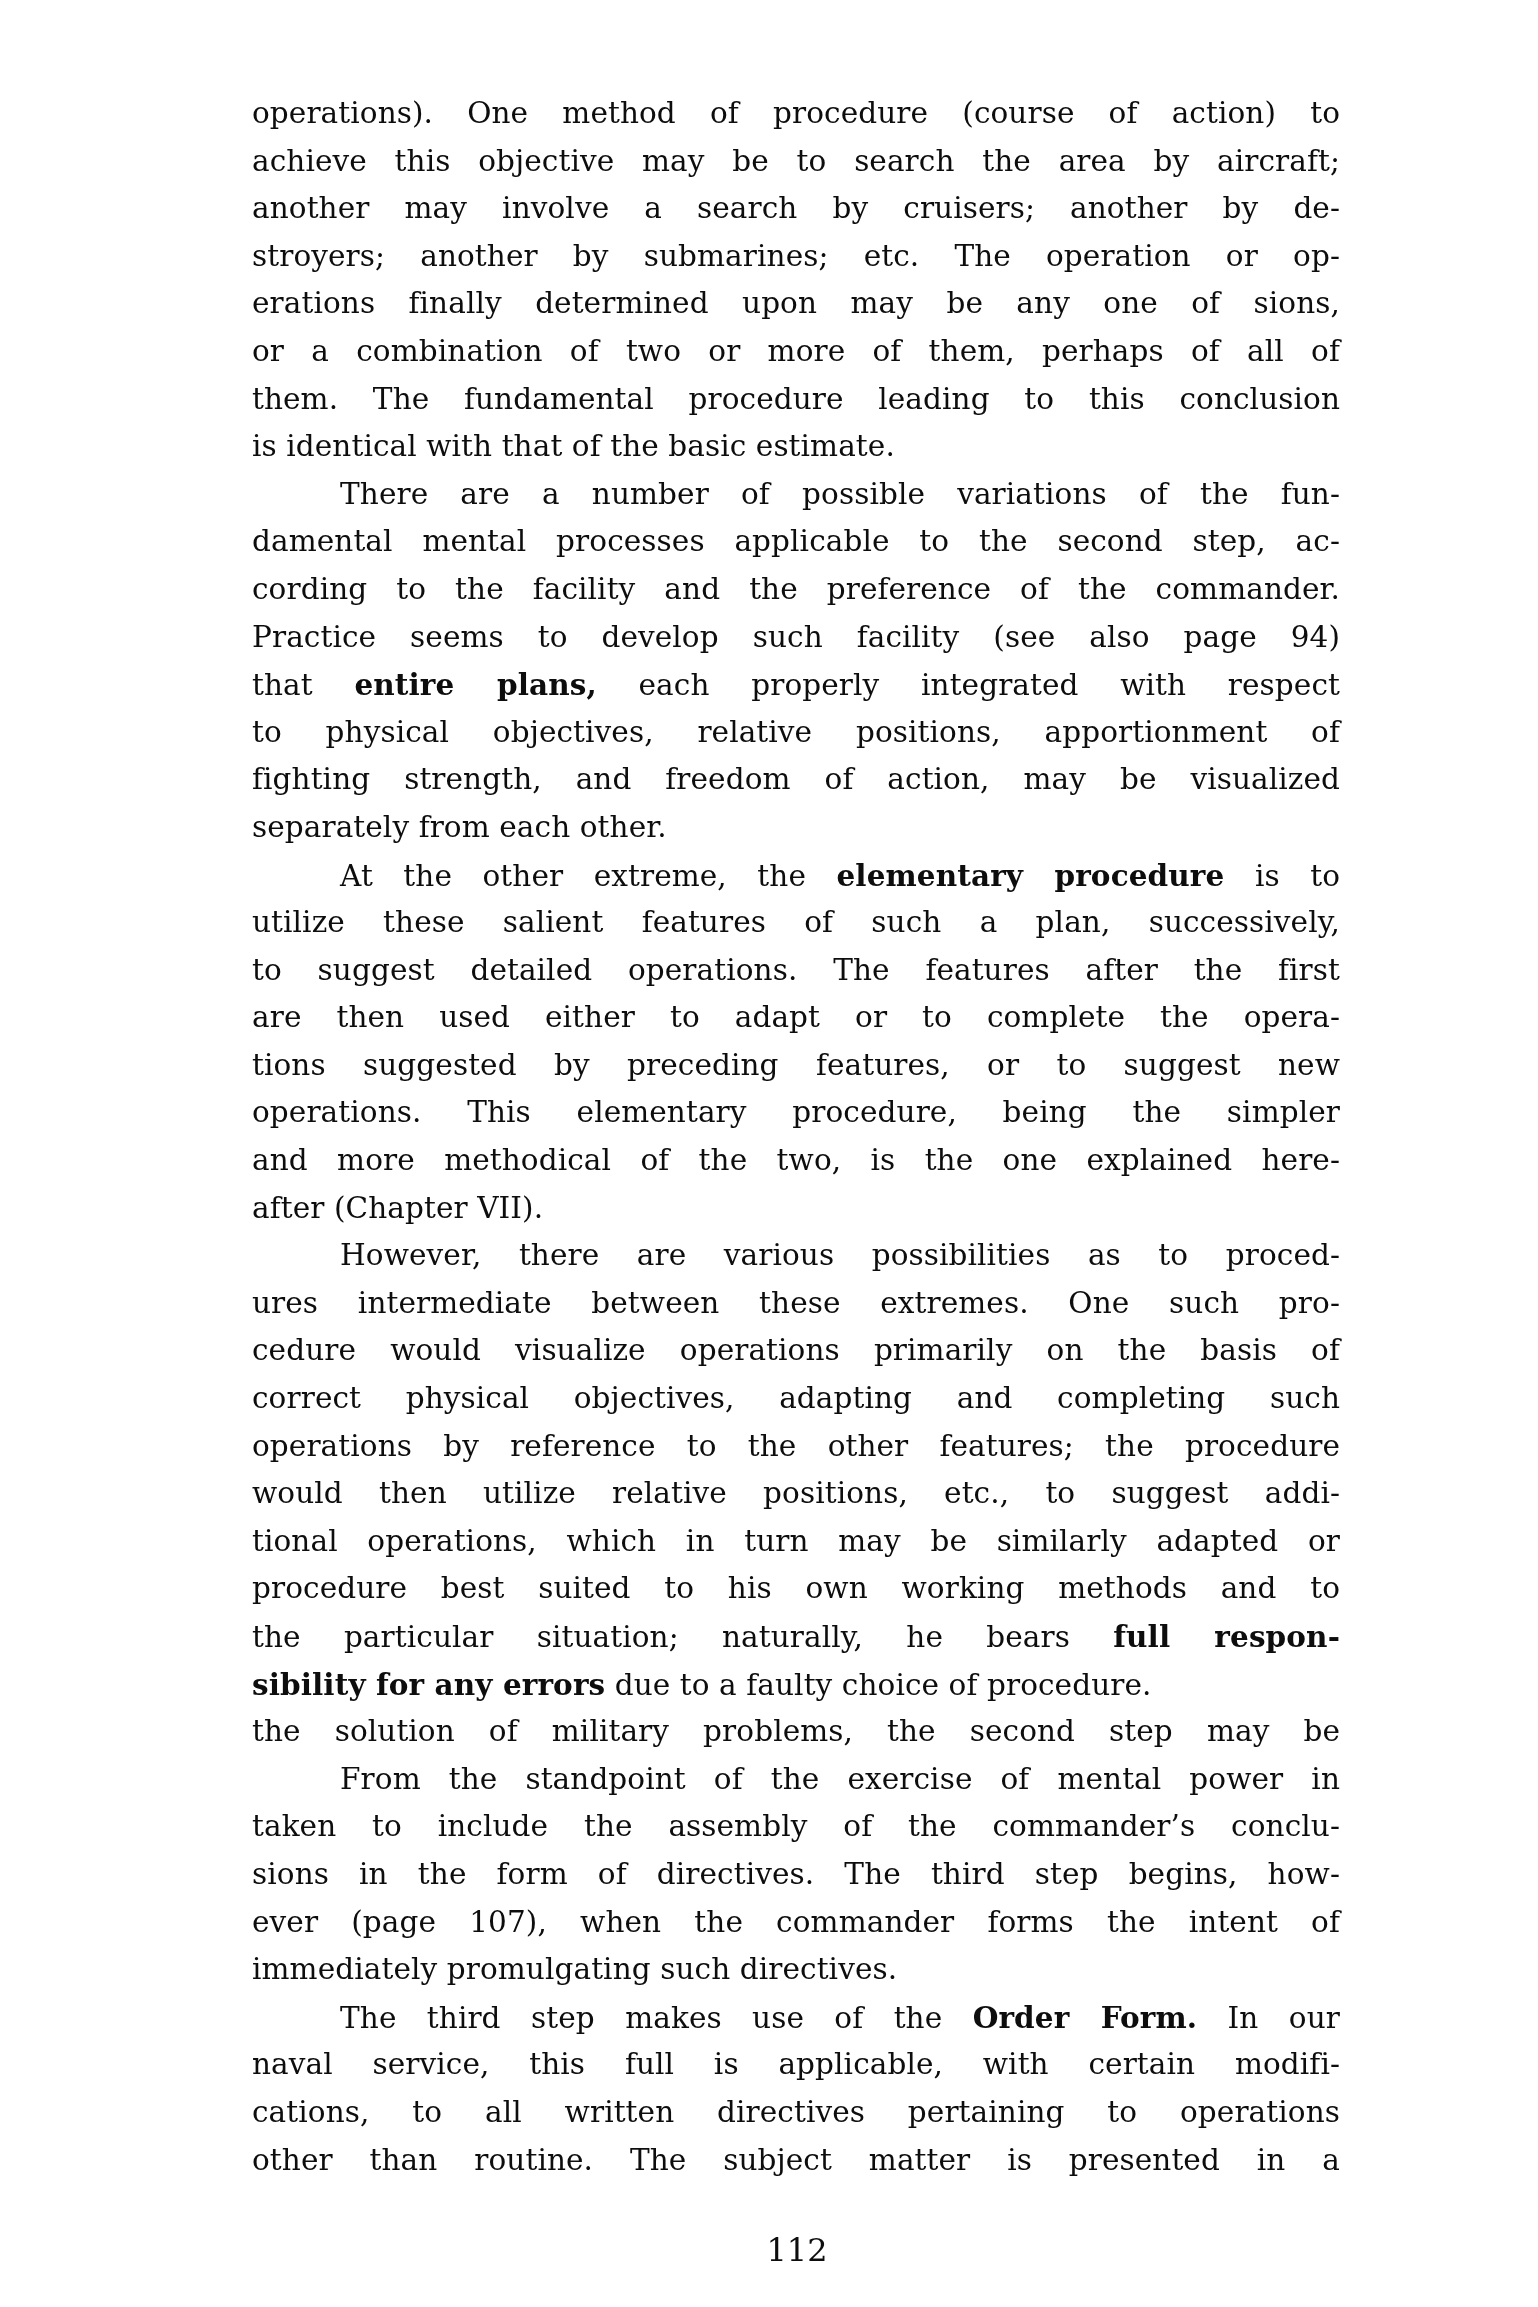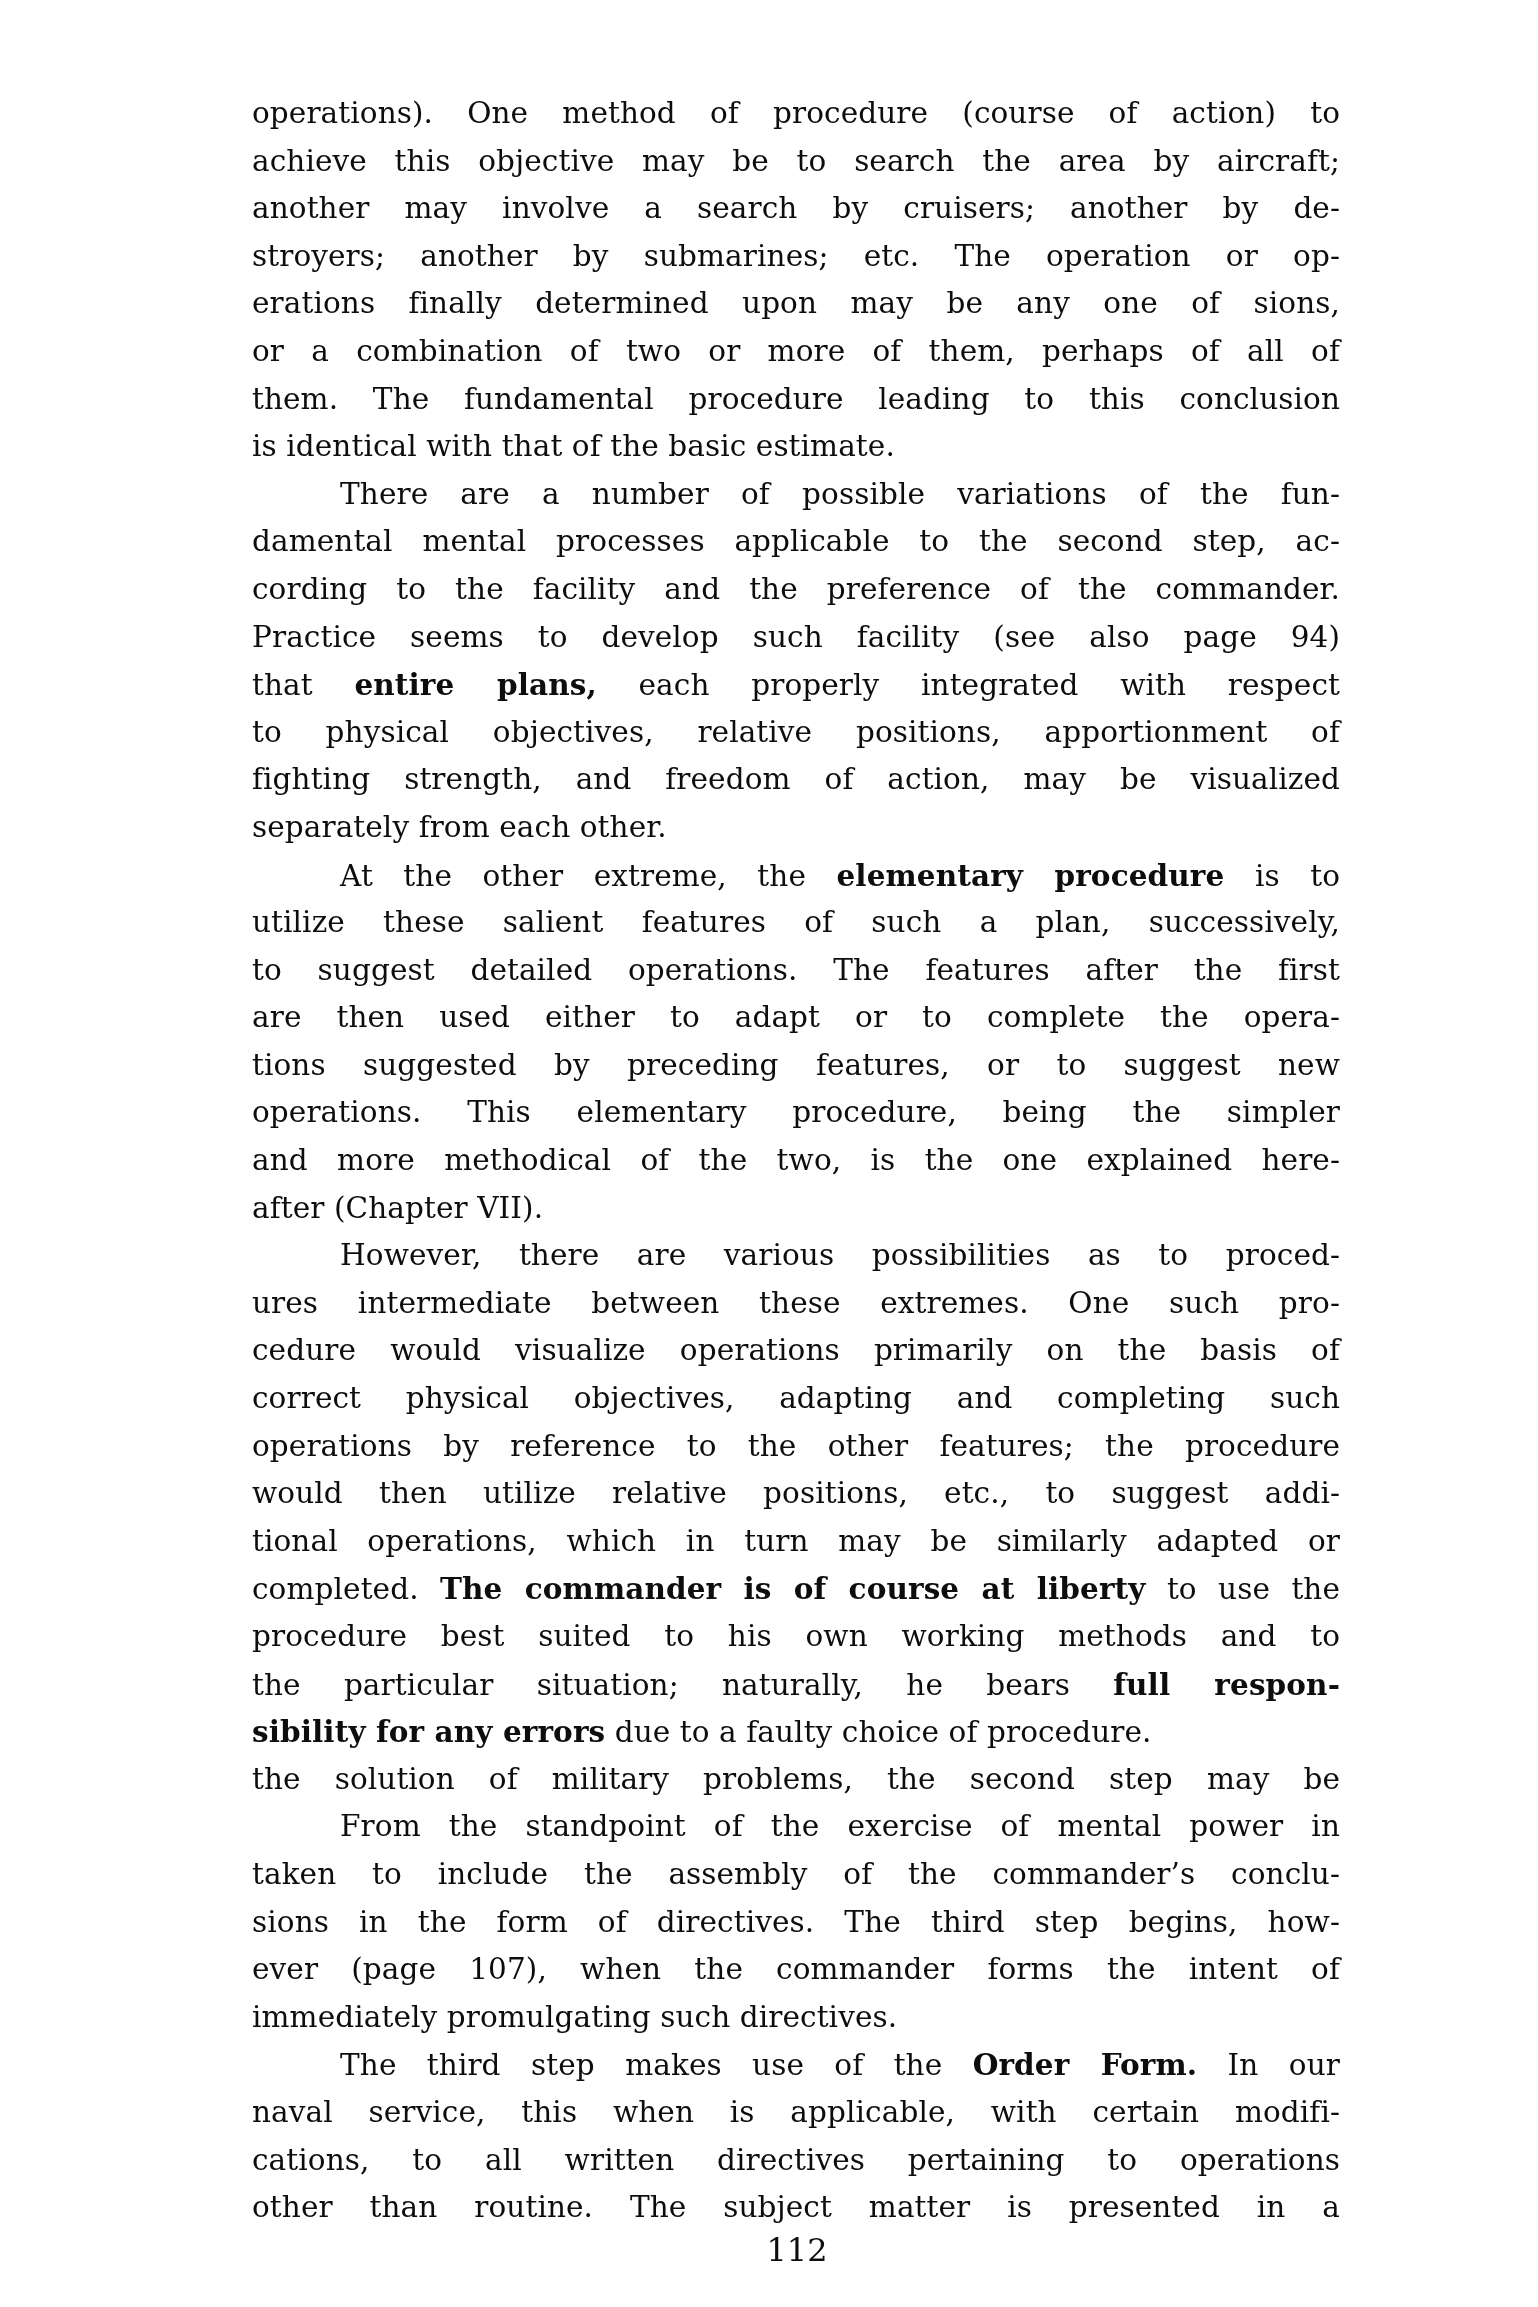--- a/index.html
+++ b/index.html
@@ -98,34 +98,33 @@
         <div class="line last"><span>after (Chapter VII).</span></div>
       </div>
       <div>
         <div class="line indent"><span>However, there are various possibilities as to proced-</span></div>
         <div class="line"><span>ures intermediate between these extremes. One such pro-</span></div>
         <div class="line"><span>cedure would visualize operations primarily on the basis of</span></div>
         <div class="line"><span>correct physical objectives, adapting and completing such</span></div>
         <div class="line"><span>operations by reference to the other features; the procedure</span></div>
         <div class="line"><span>would then utilize relative positions, etc., to suggest addi-</span></div>
         <div class="line"><span>tional operations, which in turn may be similarly adapted or</span></div>
-        <div class="line"><span>completed. </span><span class="seg-bold">The commander is of course at liberty</span><span> to use the</span></div>
         <div class="line"><span>procedure best suited to his own working methods and to</span></div>
         <div class="line"><span>the particular situation; naturally, he bears </span><span class="seg-bold">full respon-</span></div>
         <div class="line last"><span class="seg-bold">sibility for any errors</span><span> due to a faulty choice of procedure.</span></div>
       </div>
       <div>
         <div class="line"><span>the solution of military problems, the second step may be</span></div>
         <div class="line indent"><span>From the standpoint of the exercise of mental power in</span></div>
         <div class="line"><span>taken to include the assembly of the commander’s conclu-</span></div>
         <div class="line"><span>sions in the form of directives. The third step begins, how-</span></div>
         <div class="line"><span>ever (page 107), when the commander forms the intent of</span></div>
         <div class="line last"><span>immediately promulgating such directives.</span></div>
       </div>
       <div>
         <div class="line indent"><span>The third step makes use of the </span><span class="seg-bold">Order Form.</span><span>  In our</span></div>
-        <div class="line"><span>naval service, this when is applicable, with certain modifi-</span></div>
+        <div class="line"><span>naval service, this full is applicable, with certain modifi-</span></div>
         <div class="line"><span>cations, to all written directives pertaining to operations</span></div>
         <div class="line"><span>other than routine.  The subject matter is presented in a</span></div>
       </div>
     </div>
   <div class="page-number">112</div>
 </div>
 
 </body></html>

